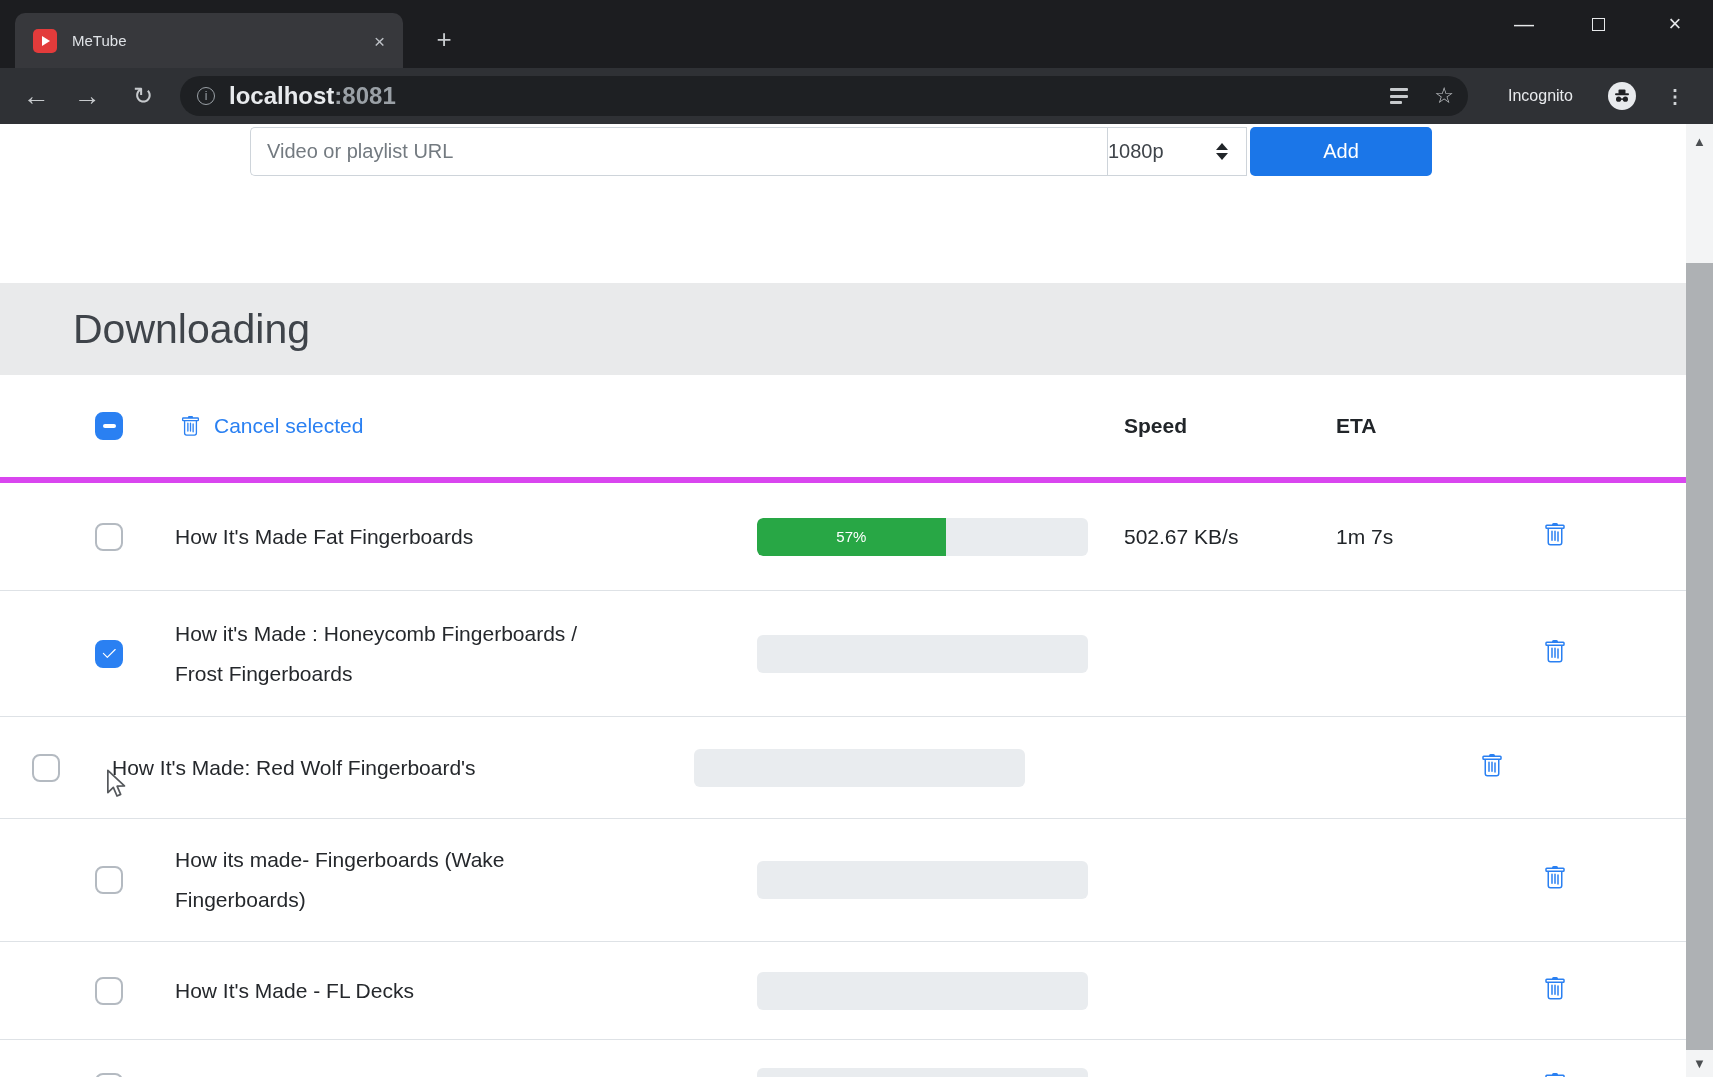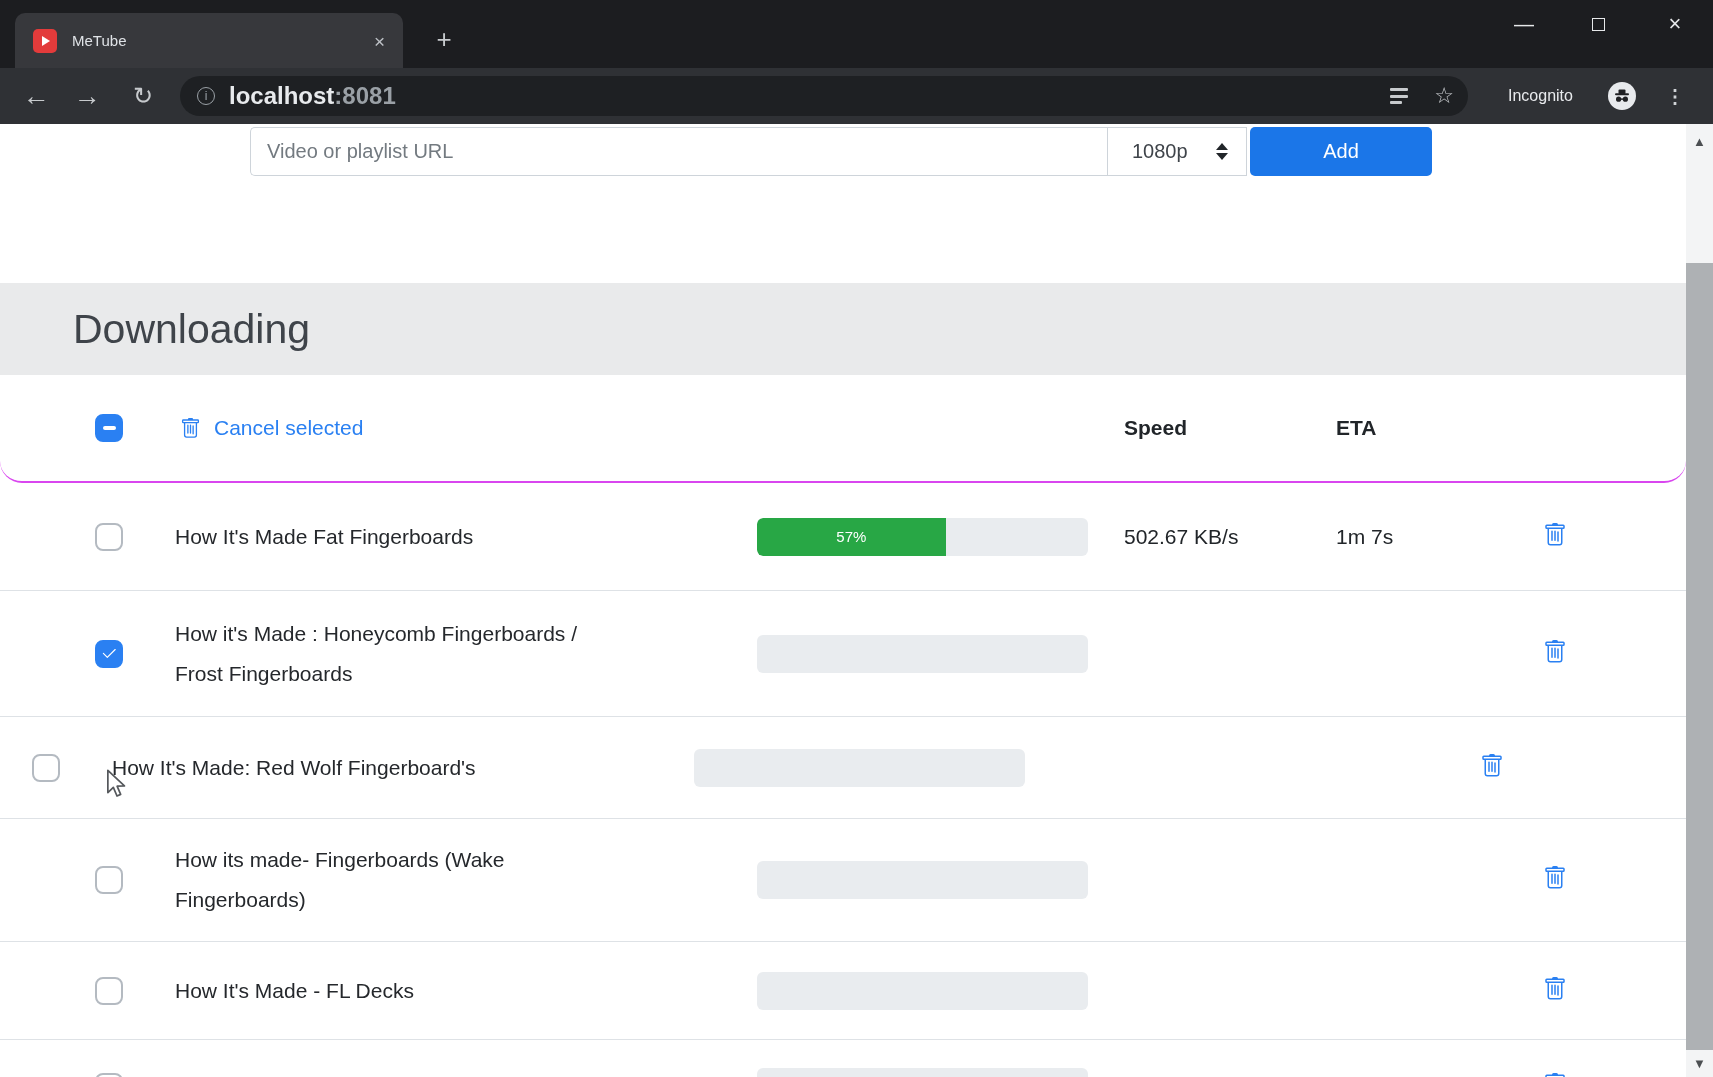--- a/index.html
+++ b/index.html
@@ -55,36 +55,36 @@
   
   .page { position:absolute; left:0; top:124px; width:1713px; height:713px; background:#fff; }
 
   .url-form { position:absolute; left:0; top:3px; height:49px; }
   .url-input { position:absolute; left:250px; top:0; width:857px; height:49px; border:1px solid #ced4da;
                border-right:none; border-radius:5px 0 0 5px; font-size:20px; color:#212529; padding:0 16px;
                font-family:"Liberation Sans", sans-serif; outline:none; }
   .url-input::placeholder { color:#737a80; }
   .quality { position:absolute; left:1107px; top:0; width:140px; height:49px; border:1px solid #ced4da;
              background:#fff; display:flex; align-items:center; font-size:20px; color:#3f444a; }
-  .quality .qtext { margin-left:24px; }
+  .quality .qtext { }
   .caret2 { position:absolute; right:18px; display:flex; flex-direction:column; gap:3px; }
   .caret2 b { width:0; height:0; border-left:6px solid transparent; border-right:6px solid transparent; }
   .caret2 .up { border-bottom:7px solid #212529; }
   .caret2 .dn { border-top:7px solid #212529; }
   .add-btn { position:absolute; left:1250px; top:0; width:182px; height:49px; background:#1b76e8;
              color:#fff; border:none; border-radius:5px; font-size:20px; font-family:"Liberation Sans", sans-serif; }
 
   .band { position:absolute; left:0; top:159px; width:1686px; height:92px; background:#e9eaeb;
           display:flex; align-items:center; }
   .band h1 { margin-left:73px; font-size:41px; font-weight:400; color:#3f444a; }
 
   .list { position:absolute; left:0; top:251px; width:1686px; }
   .lrow { display:grid; grid-template-columns:80px 582px 367px 212px 204px 66px;
           padding-left:95px; align-items:center; }
-  .list-toolbar { height:108px; border-bottom:2px solid #d946ef;border-radius:22px; }
+  .list-toolbar { height:108px; border-bottom:6px solid #d946ef; }
   .hdr { font-size:21px; font-weight:bold; color:#212529; }
   .cancel-group { display:flex; align-items:center; gap:13px; margin-left:5px; color:#2a80f2; font-size:21px; }
   .row.r1 { height:107px; } .row.r2 { height:126px; } .row.r3 { height:102px;padding-left:32px; }
   .row.r4 { height:123px; } .row.r5 { height:98px; }  .row.r6 { height:94px; }
   .row + .row { border-top:1px solid #dee2e6; }
 
   .cb { width:28px; height:28px; border:2px solid #b4bac1; border-radius:8px; background:#fff;
         display:flex; align-items:center; justify-content:center; }
   .cb svg { display:none; }
   .cb.checked { background:#2a80f2; border-color:#2a80f2; }

